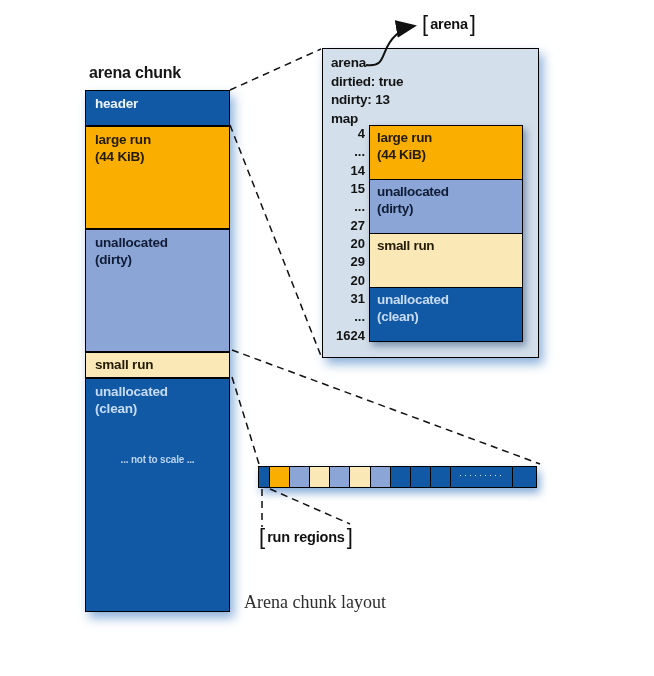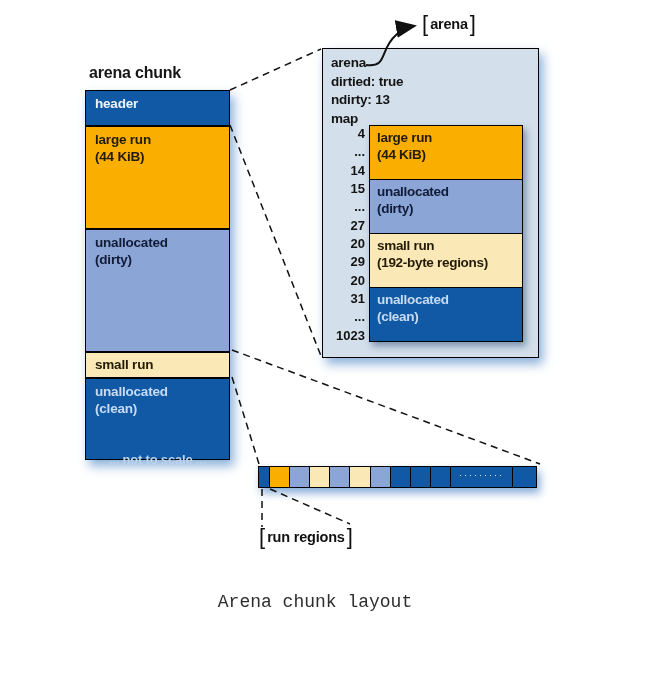--- a/index.html
+++ b/index.html
@@ -3,33 +3,33 @@
 <meta charset="utf-8">
 <style>
   html,body{margin:0;padding:0;background:#ffffff;}
   #stage{
     position:relative;width:654px;height:676px;background:#ffffff;overflow:hidden;
     font-family:"Liberation Sans", sans-serif;color:#171717;
   }
   
   .chunk-title{position:absolute;left:89px;top:64px;font-size:16px;font-weight:600;letter-spacing:-0.2px;}
   .chunk-col{
-    position:absolute;left:85px;top:90px;width:145px;height:370px;
+    position:absolute;left:85px;top:90px;width:145px;height:522px;
     border:1px solid #000;box-sizing:border-box;
     box-shadow:4px 6px 10px rgba(128,168,214,0.9);
     display:flex;flex-direction:column;
   }
   .seg{box-sizing:border-box;padding:4px 0 0 9px;font-size:13.5px;font-weight:600;letter-spacing:-0.2px;line-height:17px;position:relative;}
   .seg + .seg{border-top:2px solid #000;}
   .seg-header{height:34px;background:var(--dark_blue);color:#eef4fb;}
   .seg-large{height:103px;background:var(--orange);color:#231b05;}
   .seg-dirty{height:123px;background:var(--periwinkle);color:#101c36;}
   .seg-small{height:26px;background:var(--cream);color:#231b05;padding-top:3px;}
   .seg-clean{flex:1;background:var(--dark_blue);color:#c7dcf4;}
-  .scale-note{position:absolute;left:0;top:72px;width:100%;text-align:center;color:#b9d2ee;font-size:13px;font-weight:600;}
+  .scale-note{position:absolute;left:0;top:72px;width:100%;text-align:center;color:#b9d2ee;font-size:10px;font-weight:600;}
   
   .arena-box{
     position:absolute;left:322px;top:48px;width:217px;height:310px;
     background:var(--panel_bg);border:1px solid #000;box-sizing:border-box;
     box-shadow:4px 6px 10px rgba(128,168,214,0.9);
   }
   .arena-fields{position:absolute;left:8px;top:5px;font-size:13.5px;font-weight:600;letter-spacing:-0.2px;line-height:18.5px;color:#141414;}
   .map-area{position:absolute;left:0;top:76px;width:100%;height:220px;}
   .map-indices{position:absolute;left:4px;top:0;width:38px;height:220px;display:flex;flex-direction:column;}
   .map-indices div{flex:1;text-align:right;font-size:13px;font-weight:600;line-height:18.3px;color:#141414;}
@@ -54,21 +54,21 @@
   }
   .sc{height:100%;box-sizing:border-box;}
   .sc + .sc{border-left:1px solid #000;}
   .t-dark{background:var(--dark_blue);}
   .t-orange{background:var(--orange);}
   .t-periwinkle{background:var(--periwinkle);}
   .t-cream{background:var(--cream);}
   .sc.ell{color:#ffffff;font-size:9px;letter-spacing:2px;line-height:17px;text-align:center;overflow:hidden;}
   
   .caption{position:absolute;left:0;top:592px;width:630px;text-align:center;
-    font-family:Liberation Mono, monospace;font-size:18px;color:#2e2e2e;}
+    font-family:Liberation Serif, serif;font-size:18px;color:#2e2e2e;}
   
   #overlay{position:absolute;left:0;top:0;width:654px;height:676px;pointer-events:none;z-index:5;}
 </style>
 </head>
 <body>
 
 <div id="stage">
 
   <div class="chunk-title">arena chunk</div>
 
@@ -107,34 +107,33 @@
         <div>...</div>
         <div>14</div>
         <div>15</div>
         <div>...</div>
         <div>27</div>
         <div>20</div>
         <div>29</div>
         <div>20</div>
         <div>31</div>
         <div>...</div>
-        <div>1023</div>
+        <div>1624</div>
       </div>
       <div class="map-blocks">
         <div class="map-block mb-large">
           <div>large run</div>
           <div>(44 KiB)</div>
         </div>
         <div class="map-block mb-dirty">
           <div>unallocated</div>
           <div>(dirty)</div>
         </div>
         <div class="map-block mb-small">
           <div>small run</div>
-          <div>(192-byte regions)</div>
         </div>
         <div class="map-block mb-clean">
           <div>unallocated</div>
           <div>(clean)</div>
         </div>
       </div>
     </div>
   </div>
 
   <div class="blabel" id="arena-label">

